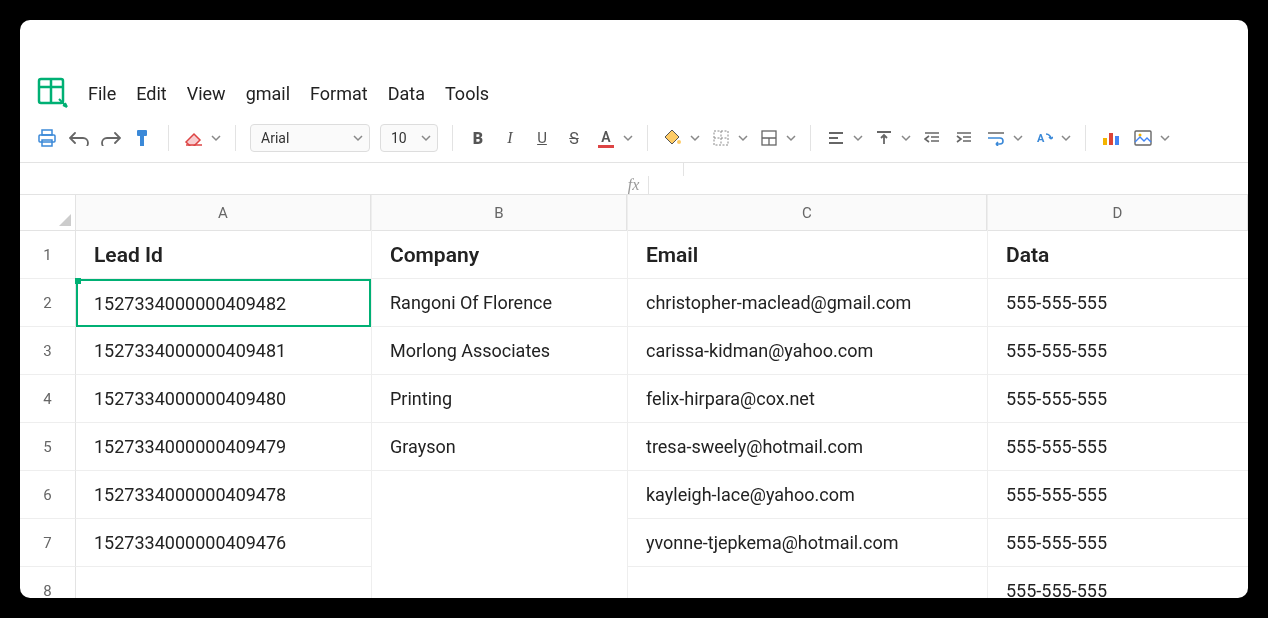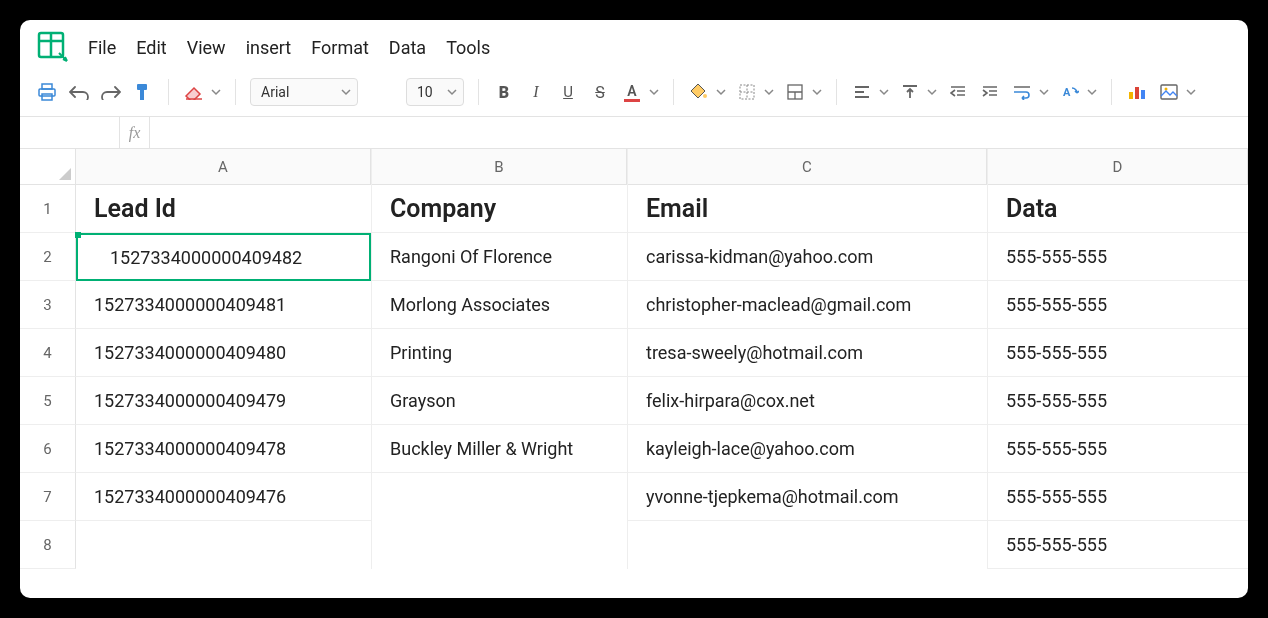--- a/index.html
+++ b/index.html
@@ -1,57 +1,57 @@
 <!DOCTYPE html>
 <html><head>
 <meta charset="utf-8">
 <style>
 * { box-sizing: border-box; margin: 0; padding: 0; }
 body { font-family: -apple-system, BlinkMacSystemFont, "Segoe UI", Roboto, Arial, sans-serif; background: #000; padding: 20px; }
 .window { background: #fff; width: 1228px; height: 578px; border-radius: 10px; overflow: hidden; position: relative; box-shadow: 0 4px 20px rgba(0,0,0,0.3); }
 
 
-.menubar { display: flex; align-items: center; padding: 10px 16px 8px 16px; gap: 8px; }
+.menubar { display: flex; align-items: center; padding: 10px 16px 8px 16px; gap: 8px; margin-top: 46px; }
 .app-logo { width: 34px; height: 34px; display: flex; align-items: center; justify-content: center; margin-right: 10px; }
 .menu-items { display: flex; gap: 20px; font-size: 18px; color: #222; }
 .menu-item { cursor: pointer; }
 
 
 .toolbar { display: flex; align-items: center; padding: 6px 16px 10px 16px; gap: 10px; border-bottom: 1px solid #e3e3e3; }
 .tb-btn { width: 22px; height: 22px; display: flex; align-items: center; justify-content: center; cursor: pointer; color: #555; }
 .tb-sep { width: 1px; height: 26px; background: #e3e3e3; margin: 0 4px; }
-.font-select { width: 108px; height: 28px; border: 1px solid #ddd; border-radius: 4px; padding: 0 22px 0 10px; font-size: 14px; background: #fafafa; position: relative; display: flex; align-items: center; color: #333; }
-.size-select { width: 58px; height: 28px; border: 1px solid #ddd; border-radius: 4px; padding: 0 18px 0 10px; font-size: 14px; background: #fafafa; position: relative; display: flex; align-items: center; color: #333; margin-left: 38px; }
+.font-select { width: 120px; height: 28px; border: 1px solid #ddd; border-radius: 4px; padding: 0 22px 0 10px; font-size: 14px; background: #fafafa; position: relative; display: flex; align-items: center; color: #333; }
+.size-select { width: 58px; height: 28px; border: 1px solid #ddd; border-radius: 4px; padding: 0 18px 0 10px; font-size: 14px; background: #fafafa; position: relative; display: flex; align-items: center; color: #333; }
 .sel-caret { position: absolute; right: 6px; top: 50%; transform: translateY(-50%); }
 .dd-caret { margin-left: -4px; }
 .color-underline-a { display: flex; flex-direction: column; align-items: center; }
 
 
-.formula-bar { display: flex; align-items: center; border-bottom: 1px solid #e3e3e3; height: 32px; }
+.formula-bar { display: flex; align-items: center; border-bottom: 1px solid #e3e3e3; height: 32px; flex-direction: column; }
 .namebox { width: 100px; border-right: 1px solid #e3e3e3; height: 100%; display: flex; align-items: center; padding: 0 12px; font-size: 14px; }
 .fx-label { width: 30px; font-style: italic; color: #999; font-family: Georgia, serif; font-size: 16px; border-right: 1px solid #e3e3e3; height: 100%; display: flex; align-items: center; justify-content: center; }
 .formula-input { flex: 1; height: 100%; padding: 0 10px; }
 
 
 .grid { display: flex; }
 .rowhead-col { width: 56px; }
 .corner { height: 36px; border-right: 1px solid #e3e3e3; border-bottom: 1px solid #e3e3e3; display: flex; align-items: flex-end; justify-content: flex-end; padding: 4px; color: #bbb; font-size: 10px; }
 .rowhead { height: 48px; border-right: 1px solid #e3e3e3; border-bottom: 1px solid #eee; display: flex; align-items: center; justify-content: center; color: #666; font-size: 15px; }
 .rowhead.first { height: 48px; }
 
 .data-cols { flex: 1; display: flex; }
 .col { border-right: 1px solid #eee; }
 .col.A { width: 296px; }
 .col.B { width: 256px; }
 .col.C { width: 360px; }
 .col.D { width: 260px; border-right: none; }
 .colhead { height: 36px; border-bottom: 1px solid #e3e3e3; border-right: 1px solid #e3e3e3; display: flex; align-items: center; justify-content: center; color: #666; font-size: 15px; background: #fafafa; }
 .cell { height: 48px; border-bottom: 1px solid #eee; padding: 0 18px; display: flex; align-items: center; font-size: 18px; color: #222; position: relative; }
-.cell.header { font-weight: 600; font-size: 25px; }
-.cell.selected { border: 2px solid #00b074; padding: 0 32px; }
+.cell.header { font-weight: 600; font-size: 21px; }
+.cell.selected { border: 2px solid #00b074; padding: 0 16px; }
 .cell.selected::before { content: ''; position: absolute; left: -3px; top: -3px; width: 6px; height: 6px; background: #00b074; }
 
 svg { display: block; }
 </style>
 </head>
 <body>
 
 <div class="window">
 
   <div class="menubar">
@@ -60,21 +60,21 @@
         <rect x="2" y="2" width="24" height="24" rx="2" fill="none" stroke="#00b074" stroke-width="2.5"></rect>
         <line x1="2" y1="10" x2="26" y2="10" stroke="#00b074" stroke-width="2.5"></line>
         <line x1="14" y1="2" x2="14" y2="26" stroke="#00b074" stroke-width="2.5"></line>
         <path d="M22 22 L30 30 M30 30 L26 28 M30 30 L28 26" stroke="#00b074" stroke-width="2" fill="none"></path>
       </svg>
     </div>
     <div class="menu-items">
       <span class="menu-item">File</span>
       <span class="menu-item">Edit</span>
       <span class="menu-item">View</span>
-      <span class="menu-item">insert</span>
+      <span class="menu-item">gmail</span>
       <span class="menu-item">Format</span>
       <span class="menu-item">Data</span>
       <span class="menu-item">Tools</span>
     </div>
   </div>
 
   <div class="toolbar">
     <div class="tb-btn">
       <svg width="18" height="18" viewBox="0 0 18 18">
           <rect x="4" y="1" width="10" height="5" fill="none" stroke="#3b89d8" stroke-width="1.5"></rect>
@@ -297,29 +297,28 @@
         <div class="cell">1527334000000409478</div>
         <div class="cell">1527334000000409476</div>
       </div>
       <div class="col B">
         <div class="colhead">B</div>
         <div class="cell header">Company</div>
         <div class="cell">Rangoni Of Florence</div>
         <div class="cell">Morlong Associates</div>
         <div class="cell">Printing</div>
         <div class="cell">Grayson</div>
-        <div class="cell">Buckley Miller &amp; Wright</div>
       </div>
       <div class="col C">
         <div class="colhead">C</div>
         <div class="cell header">Email</div>
+        <div class="cell">christopher-maclead@gmail.com</div>
         <div class="cell">carissa-kidman@yahoo.com</div>
-        <div class="cell">christopher-maclead@gmail.com</div>
+        <div class="cell">felix-hirpara@cox.net</div>
         <div class="cell">tresa-sweely@hotmail.com</div>
-        <div class="cell">felix-hirpara@cox.net</div>
         <div class="cell">kayleigh-lace@yahoo.com</div>
         <div class="cell">yvonne-tjepkema@hotmail.com</div>
       </div>
       <div class="col D">
         <div class="colhead">D</div>
         <div class="cell header">Data</div>
         <div class="cell">555-555-555</div>
         <div class="cell">555-555-555</div>
         <div class="cell">555-555-555</div>
         <div class="cell">555-555-555</div>

